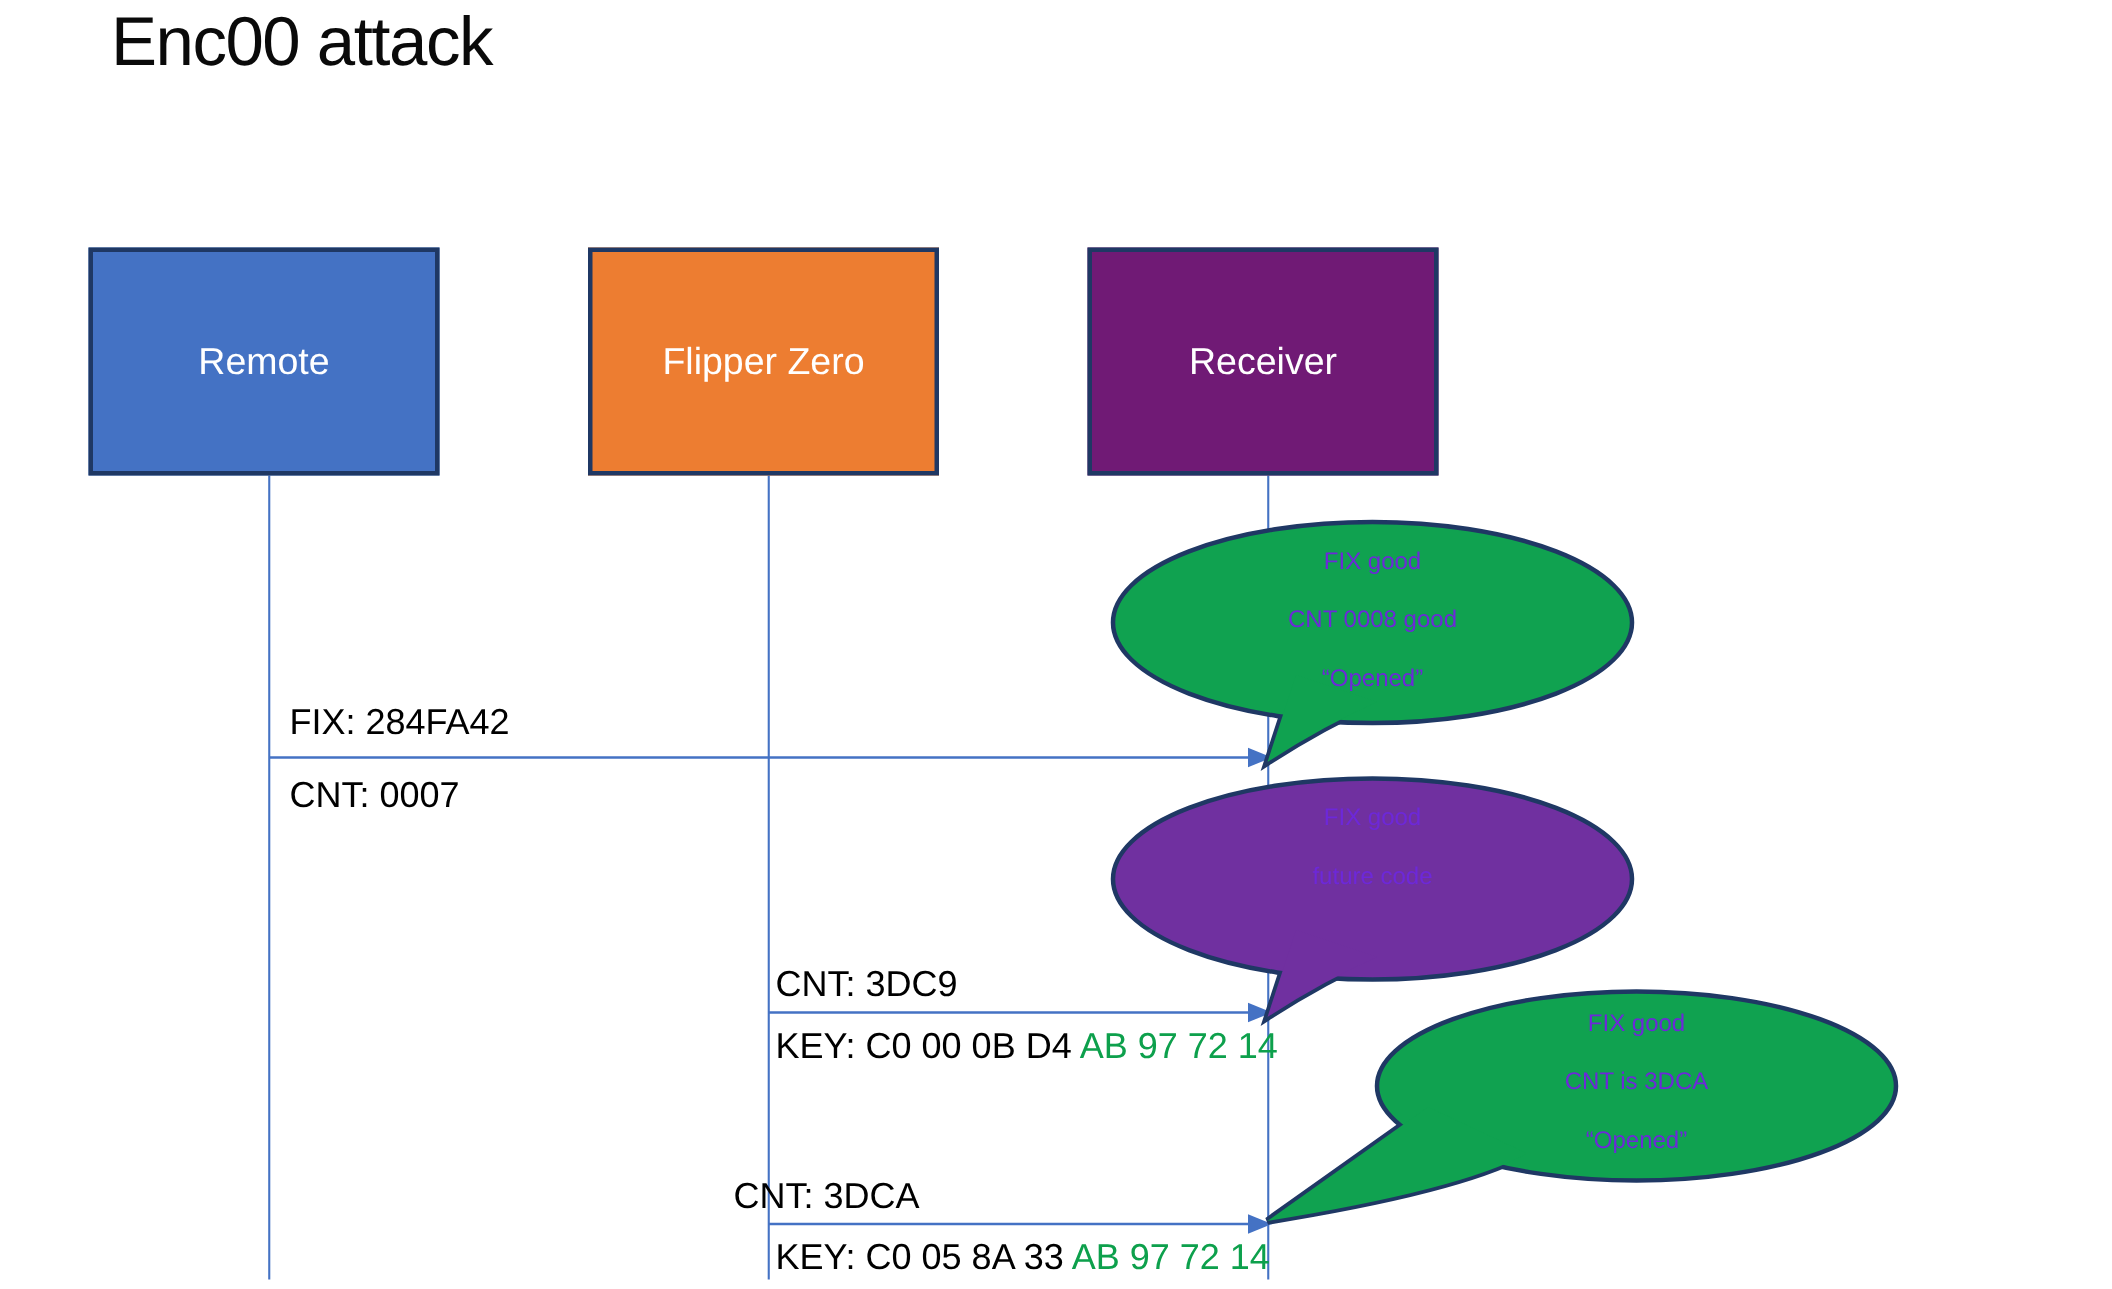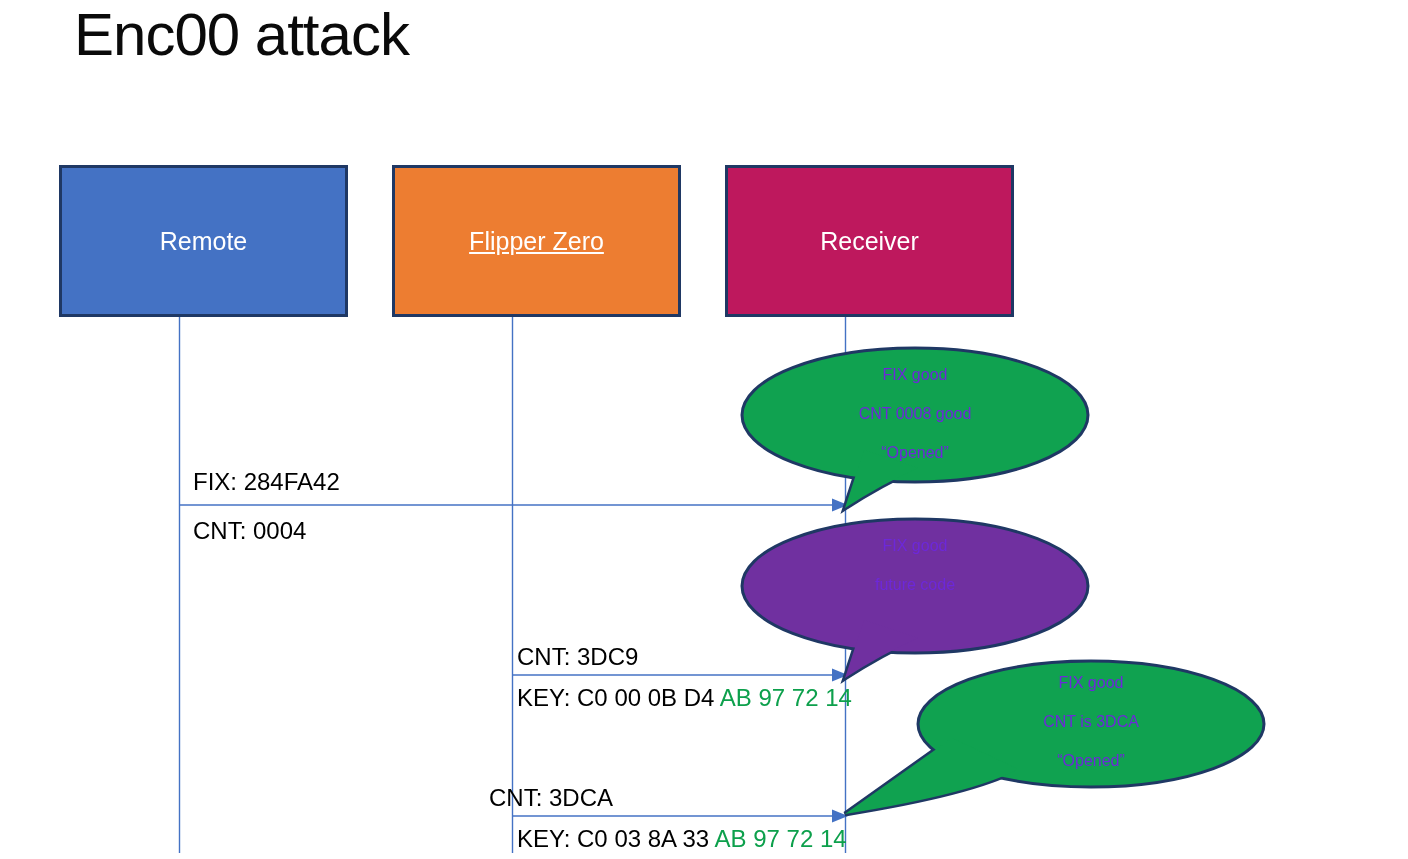--- a/index.html
+++ b/index.html
@@ -9,48 +9,48 @@
     height: 859px;
     background: #ffffff;
     font-family: "Liberation Sans", sans-serif;
     overflow: hidden;
   }
   .title {
     position: absolute;
     left: 74px;
     top: 0px;
     margin: 0;
-    font-size: 60px;
+    font-size: 46px;
     font-weight: 300;
     letter-spacing: -1px;
     color: #0a0a0a;
     font-family: "Liberation Sans", sans-serif;
   }
   .diagram-svg {
     position: absolute;
     left: 0; top: 0;
     width: 1408px;
     height: 859px;
   }
   .actor {
     position: absolute;
-    width: 289px;
+    width: 234px;
     height: 152px;
     top: 165px;
     box-sizing: border-box;
     border: 3px solid #1F3864;
     display: flex;
     align-items: center;
     justify-content: center;
     color: #ffffff;
     font-size: 25px;
   }
   .actor-remote   { left: 59px;  background: #4472C4; }
-  .actor-flipper  { left: 392px; background: #ED7D31; text-decoration: underline; }
-  .actor-receiver { left: 725px; background: #be185d; }
+  .actor-flipper  { left: 392px; background: #ED7D31; }
+  .actor-receiver { left: 725px; background: #701a75; }
 
   .lifeline { stroke: #4472C4; stroke-width: 1.4; fill: none; }
   .arrow-line { stroke: #4472C4; stroke-width: 1.6; fill: none; }
   .arrow-head { fill: #4472C4; stroke: none; }
 
   .bubble-green  { fill: #10A250; stroke: #1F3864; stroke-width: 3; }
   .bubble-purple { fill: #7030A0; stroke: #1F3864; stroke-width: 3; }
   .tail-green    { fill: #10A250; stroke: #1F3864; stroke-width: 5; }
   .tail-purple   { fill: #7030A0; stroke: #1F3864; stroke-width: 5; }
   .tail-cover-green  { fill: #10A250; stroke: none; }
@@ -121,35 +121,35 @@
     <span>Flipper Zero</span>
   </div>
   <div class="actor actor-receiver">
     <span>Receiver</span>
   </div>
 
   <div class="msg" style="left:193px; top:467px;">
     <span>FIX: 284FA42</span>
   </div>
   <div class="msg" style="left:193px; top:516px;">
-    <span>CNT: 0004</span>
+    <span>CNT: 0007</span>
   </div>
 
   <div class="msg" style="left:517px; top:642px;">
     <span>CNT: 3DC9</span>
   </div>
   <div class="msg" style="left:517px; top:683px;">
     <span>KEY: C0 00 0B D4 </span><span class="key-green">AB 97 72 14</span>
   </div>
 
   <div class="msg" style="left:489px; top:783px;">
     <span>CNT: 3DCA</span>
   </div>
   <div class="msg" style="left:517px; top:824px;">
-    <span>KEY: C0 03 8A 33 </span><span class="key-green">AB 97 72 14</span>
+    <span>KEY: C0 05 8A 33 </span><span class="key-green">AB 97 72 14</span>
   </div>
 
   <div class="bubble-text bt-1">
     <div>FIX good</div>
     <div>CNT 0008 good</div>
     <div>“Opened”</div>
   </div>
   <div class="bubble-text bt-2">
     <div>FIX good</div>
     <div>future code</div>

